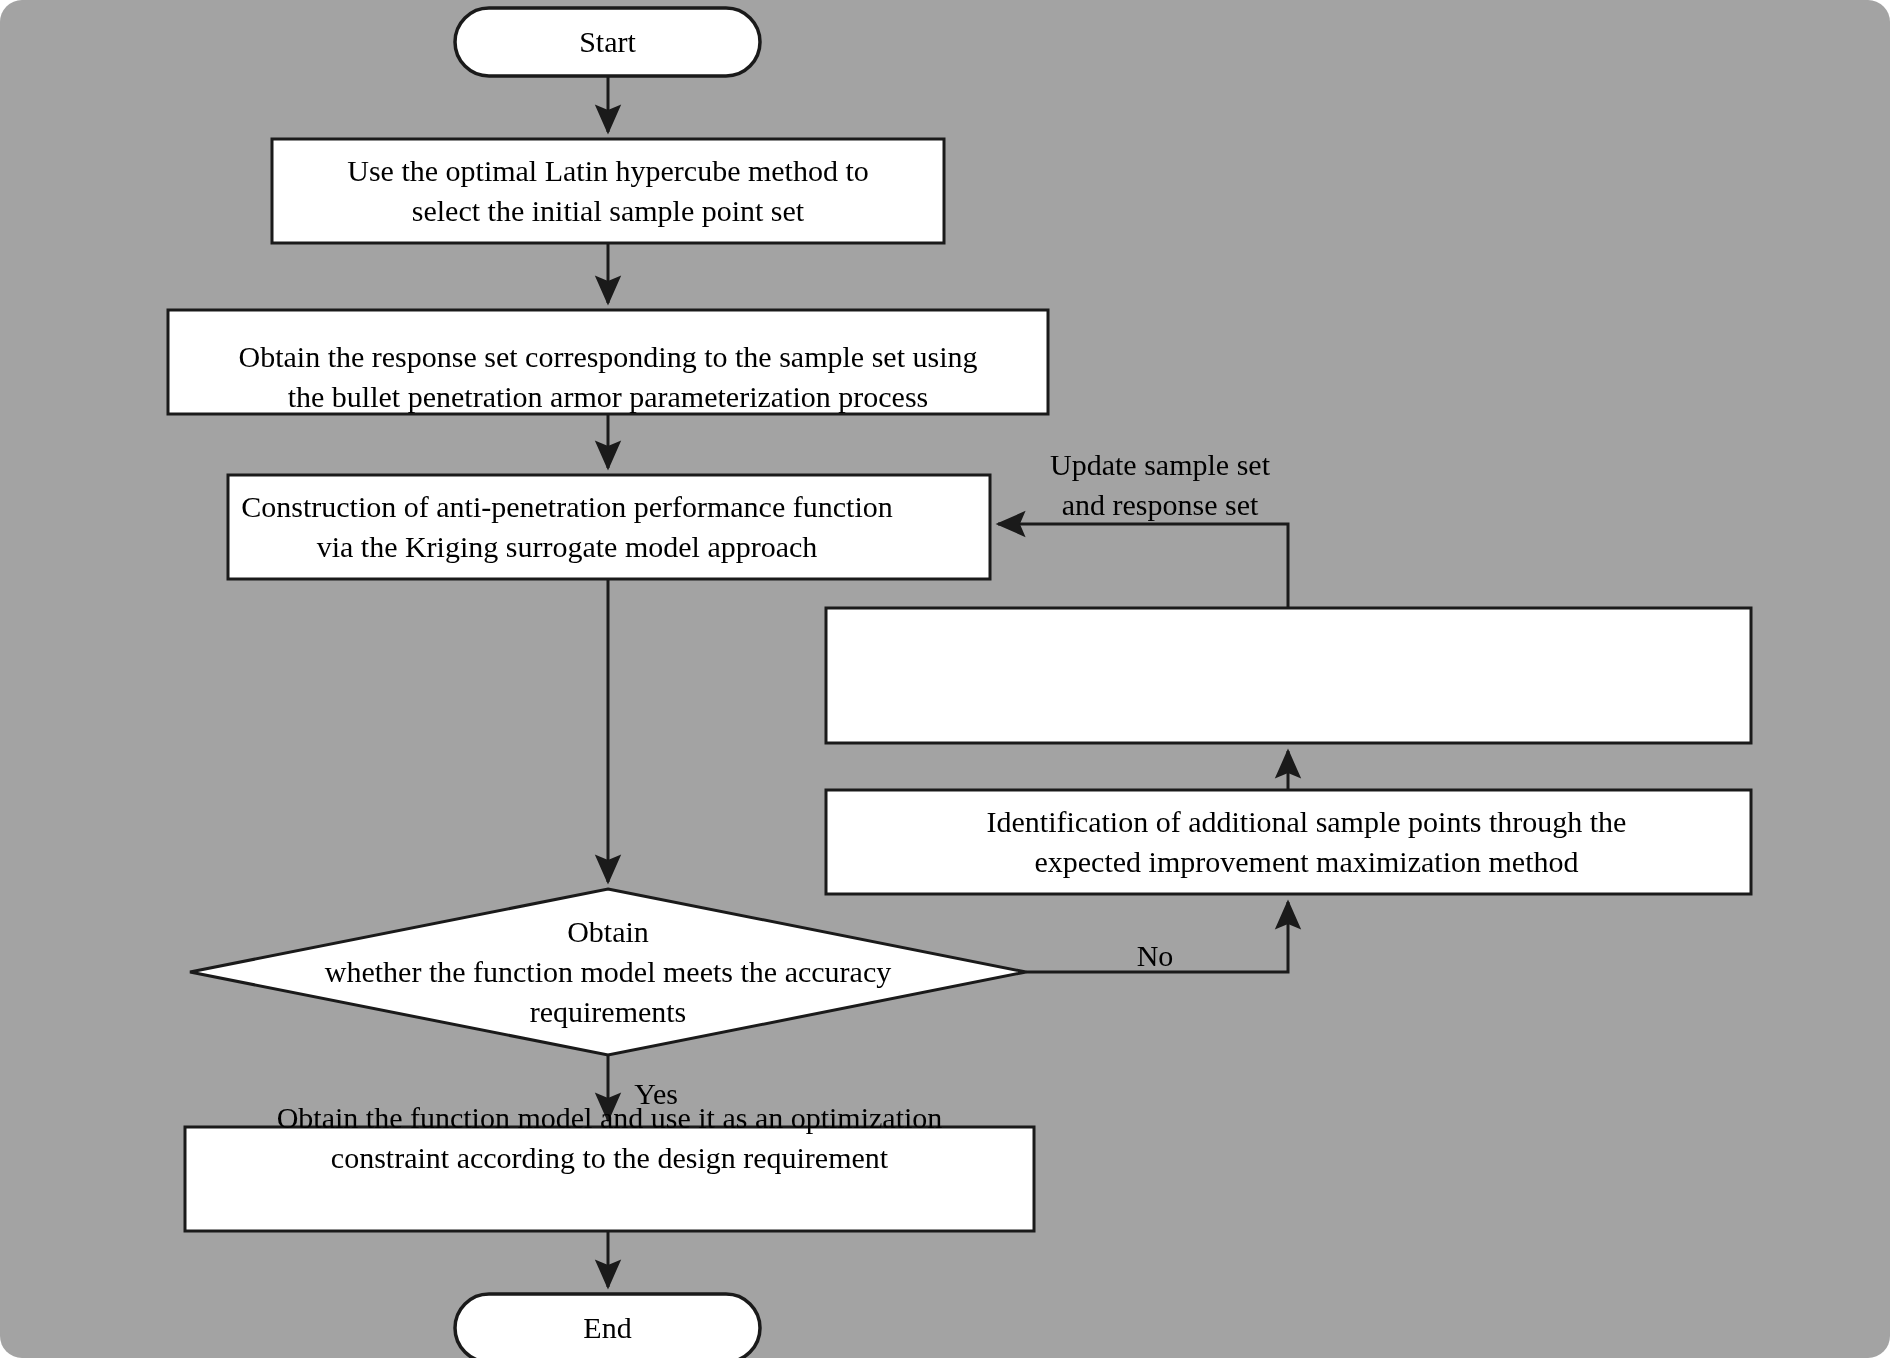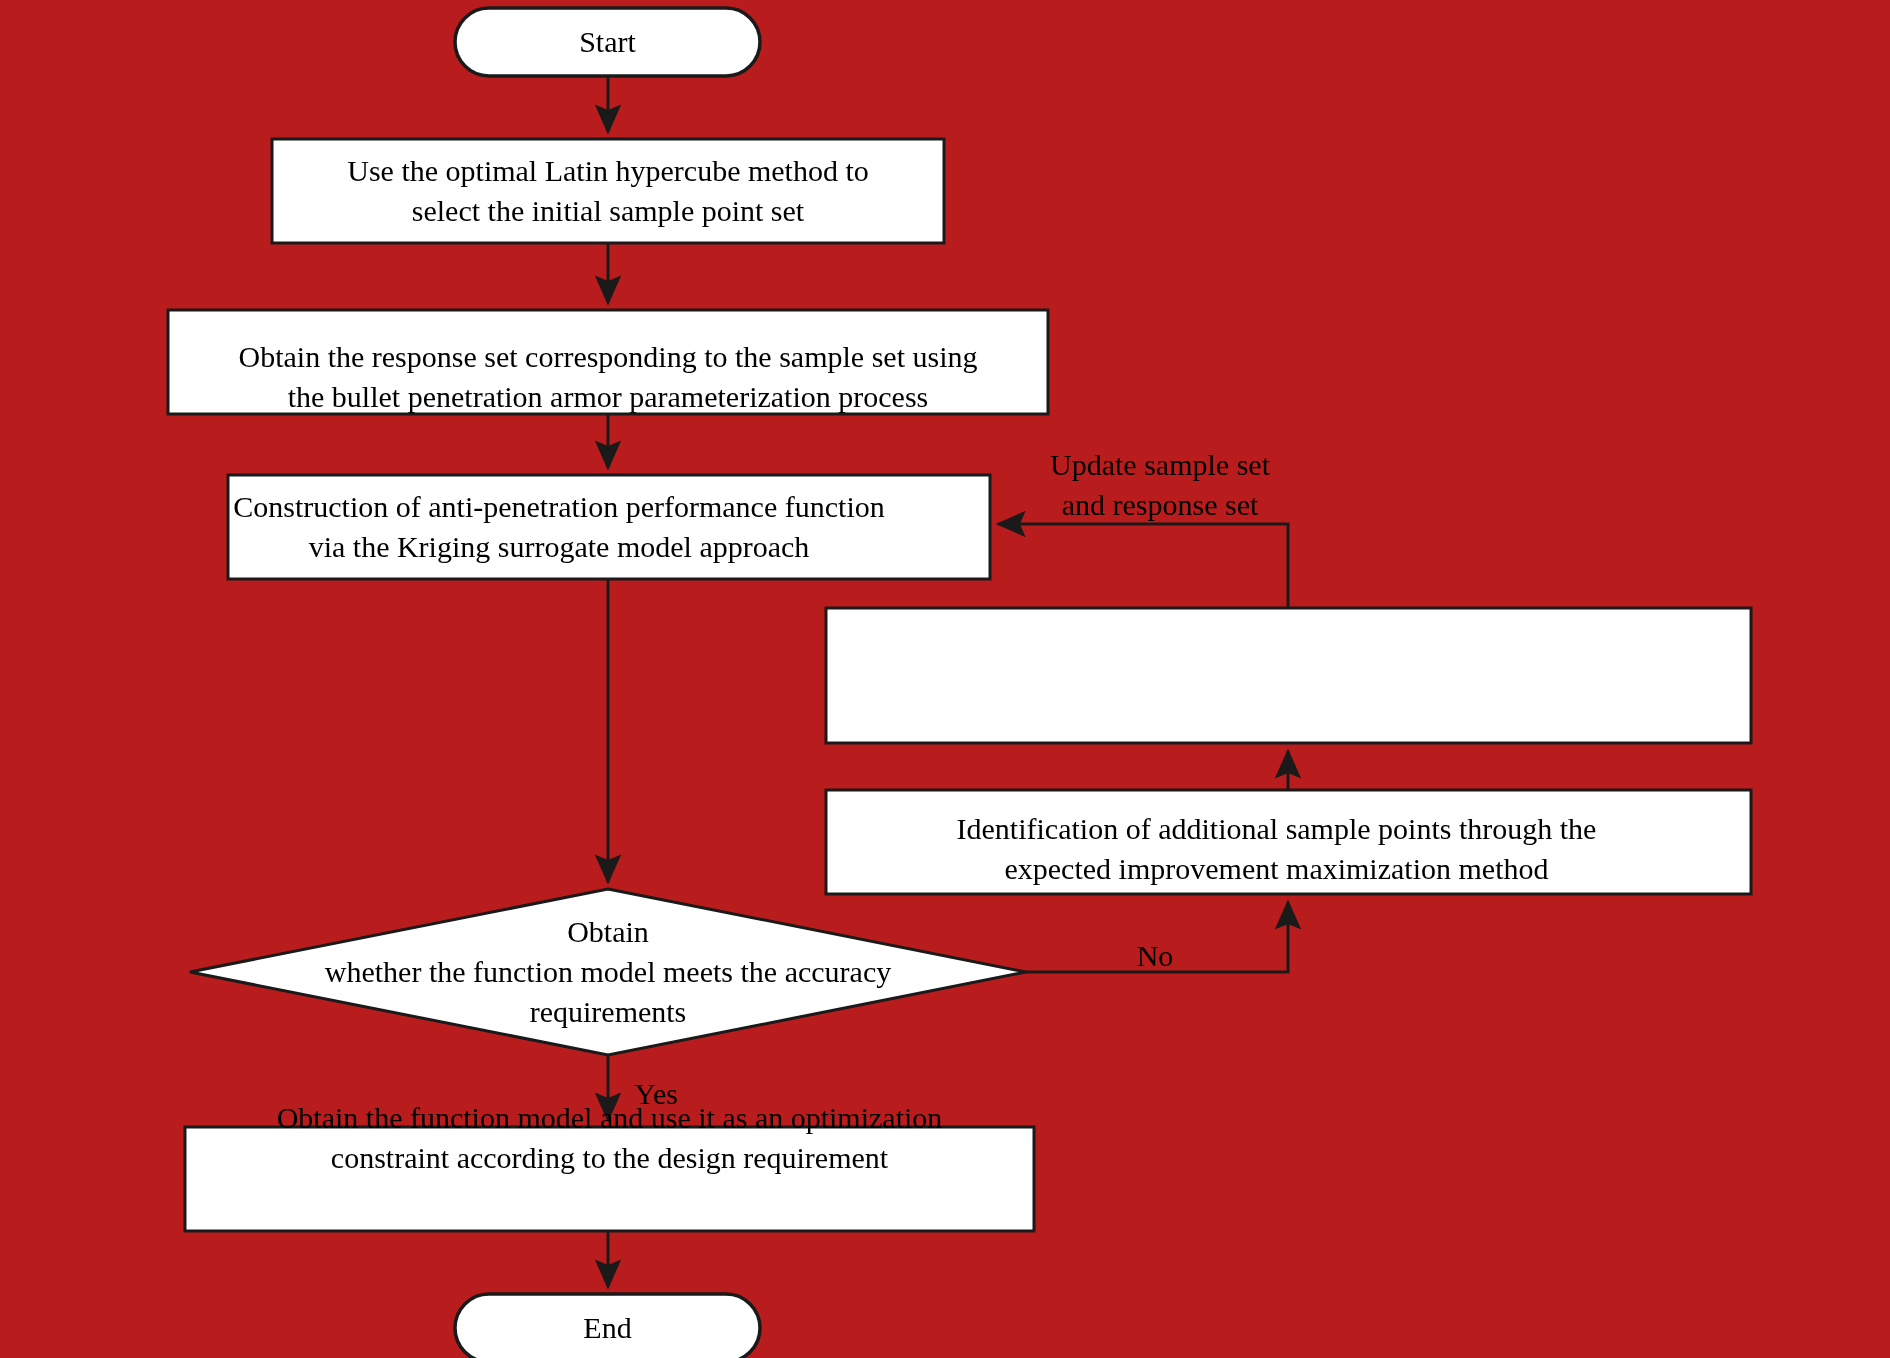--- a/index.html
+++ b/index.html
@@ -4,23 +4,24 @@
 <style>
   html, body {
     margin: 0;
     padding: 0;
     background: #ffffff;
   }
   #canvas {
     position: relative;
     width: 1890px;
     height: 1358px;
-    background: #b91c1c;
+    background: #a3a3a3;
     font-family: "Liberation Serif", "DejaVu Serif", serif;
     overflow: hidden;
+    border-radius: 22px;
   }
   svg.flow {
     position: absolute;
     left: 0;
     top: 0;
     width: 1890px;
     height: 1358px;
   }
   .shape-rect {
     fill: #ffffff;
@@ -114,25 +115,25 @@
   </svg>
 
   <div class="node-text" style="left:455px; top:8px; width:305px; height:68px;">Start</div>
 
   <div class="node-text" style="left:272px; top:139px; width:672px; height:104px;">Use the optimal Latin hypercube method to
 select the initial sample point set</div>
 
   <div class="node-text" style="left:168px; top:310px; width:880px; height:133px;">Obtain the response set corresponding to the sample set using
 the bullet penetration armor parameterization process</div>
 
-  <div class="node-text" style="left:212px; top:475px; width:694px; height:104px;">Construction of anti-penetration performance function
+  <div class="node-text" style="left:220px; top:475px; width:694px; height:104px;">Construction of anti-penetration performance function
 via the Kriging surrogate model approach</div>
 
 
-  <div class="node-text" style="left:814px; top:790px; width:925px; height:104px;margin-top:7px;">Identification of additional sample points through the
+  <div class="node-text" style="left:844px; top:790px; width:925px; height:104px;">Identification of additional sample points through the
 expected improvement maximization method</div>
 
   <div class="node-text" style="left:278px; top:900px; width:660px; height:144px;">Obtain
 whether the function model meets the accuracy
 requirements</div>
 
   <div class="node-text" style="left:185px; top:1086px; width:849px; height:104px;">Obtain the function model and use it as an optimization
 constraint according to the design requirement</div>
 
   <div class="node-text" style="left:455px; top:1294px; width:305px; height:68px;">End</div>

